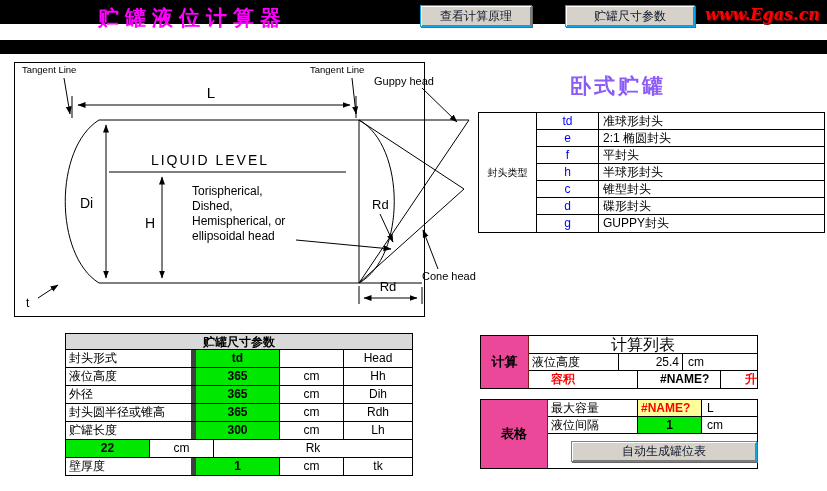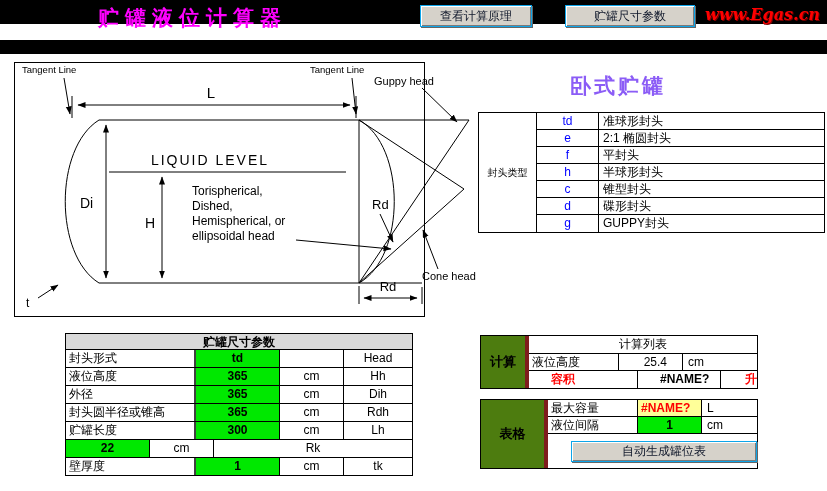--- a/index.html
+++ b/index.html
@@ -33,37 +33,37 @@
   .ht-row { display:flex; height:17px; border-bottom:1px solid #000; font-size:12px; line-height:16px; }
   .ht-row:last-child { border-bottom:none; }
   .ht-code { width:62px; border-right:1px solid #000; text-align:center; color:var(--code-blue,#00f); }
   .ht-name { flex:1; padding-left:4px; }
 
   
   .params-table { position:absolute; left:65px; top:333px; width:348px; border:1px solid #000; background:#fff; }
   .pt-title { height:16px; line-height:17px; border-bottom:1px solid #000; background:#D9D9D9; text-align:center; font-size:12px; font-weight:bold;font-family:Liberation Serif, serif; }
   .pt-row { display:flex; height:18px; line-height:17px; font-size:12px; border-bottom:1px solid #000; }
   .pt-row:last-child { border-bottom:none; height:17px; }
-  .pt-label { width:130px; border-right:2px solid #404040; padding-left:3px; white-space:nowrap; }
+  .pt-label { width:130px; border-right:5px solid #404040; padding-left:3px; white-space:nowrap; }
   .pt-value { width:84px; border-right:1px solid #000; text-align:center; font-weight:bold; background:var(--accent-green,#00E800); }
   .pt-unit { width:64px; border-right:1px solid #000; text-align:center; }
   .pt-symbol { flex:1; text-align:center; }
 
   
   .calc-panel { position:absolute; left:480px; top:335px; width:278px; border:1px solid #000; display:flex; background:#fff; }
   .gen-panel  { position:absolute; left:480px; top:399px; width:278px; height:70px; border:1px solid #000; display:flex; background:#fff; }
-  .side-cell { width:80px; border-right:4px solid #7f1d1d; display:flex; align-items:center; justify-content:center;
-               font-size:13px; font-weight:bold; background:#4d7c0f; }
+  .side-cell { width:80px; border-right:1px solid #7f1d1d; display:flex; align-items:center; justify-content:center;
+               font-size:13px; font-weight:bold; background:#ec4899; }
   .cp-main { flex:1; display:flex; flex-direction:column; }
-  .cp-header { height:18px; line-height:17px; border-bottom:1px solid #000; text-align:center; font-size:12px; }
+  .cp-header { height:18px; line-height:17px; border-bottom:1px solid #000; text-align:center; font-size:16px; }
   .cp-row { display:flex; height:17px; line-height:16px; font-size:12px; border-bottom:1px solid #000; }
   .cp-row.no-bb { border-bottom:none; }
   .cp-label { width:90px; border-right:1px solid #000; padding-left:3px; }
   .cp-value { width:64px; border-right:1px solid #000; padding-left:3px; }
-  .cp-value.num { text-align:right; padding-right:15px; padding-left:0; }
+  .cp-value.num { text-align:right; padding-right:3px; padding-left:0; }
   .cp-unit { flex:1; padding-left:5px; }
   .red { color:var(--error-red,#f00); }
   .bold { font-weight:bold;margin-left:19px; }
   .cell-yellow { background:var(--accent-yellow,#ff9); font-weight:bold; }
   .cell-green { background:var(--accent-green,#00E800); text-align:center; font-weight:bold; padding-left:0; }
   .gp-btn-area { flex:1; display:flex; align-items:center; justify-content:center;margin-left:23px; }
   .gen-btn { position:static; width:186px; height:21px; }
 </style>
 </head>
 <body>

